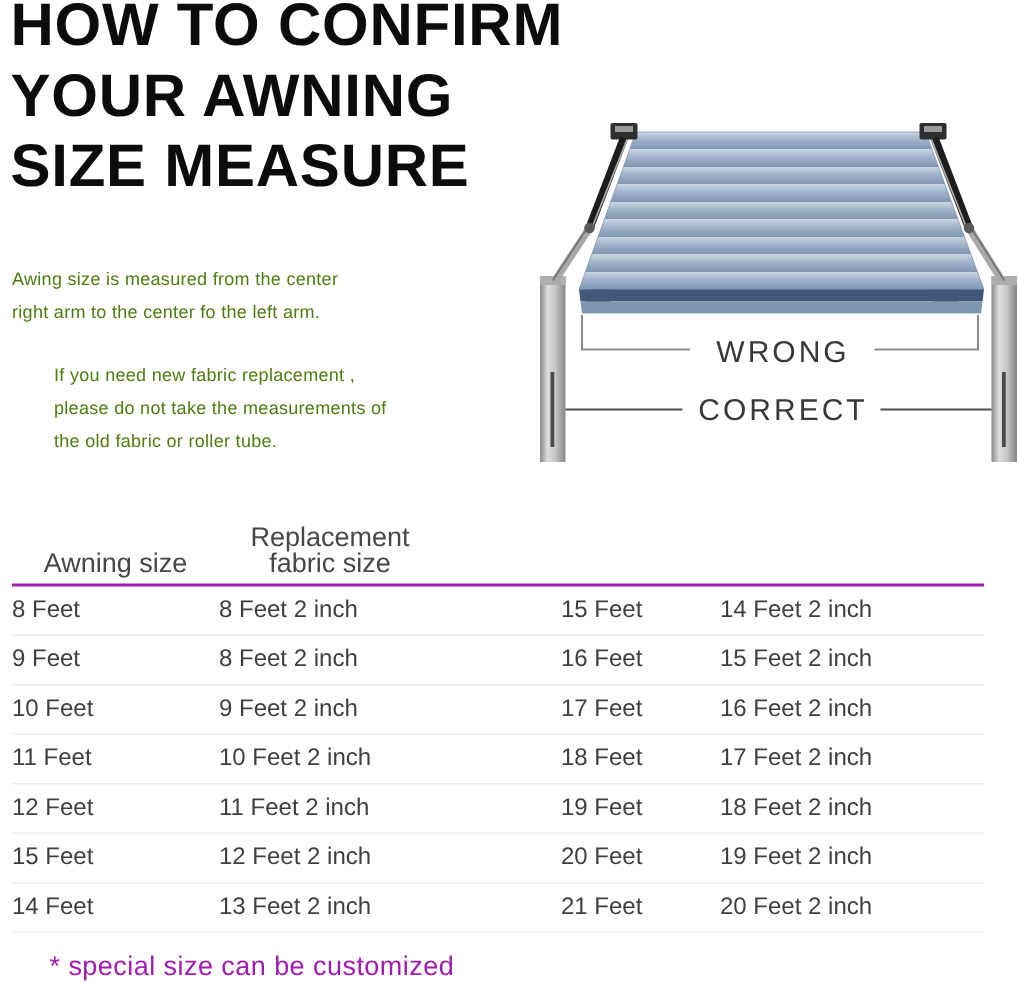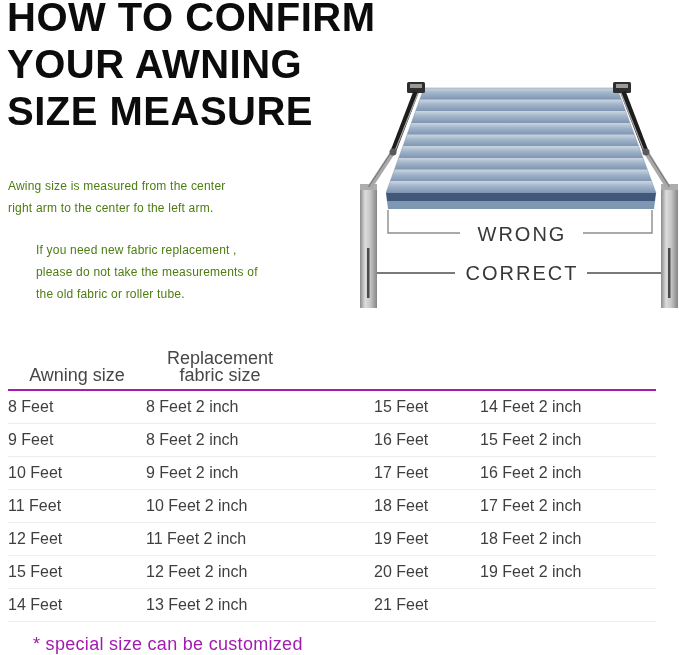--- a/index.html
+++ b/index.html
@@ -203,19 +203,20 @@
       <div>12 Feet 2 inch</div>
       <div></div>
       <div>20 Feet</div>
       <div>19 Feet 2 inch</div>
     </div>
         <div class="trow">
       <div>14 Feet</div>
       <div>13 Feet 2 inch</div>
       <div></div>
       <div>21 Feet</div>
+      <div>20 Feet 2 inch</div>
     </div>
       </div>
   </div>
 
   <div class="footnote">* special size can be customized</div>
 
 </div>
 
 </body></html>

